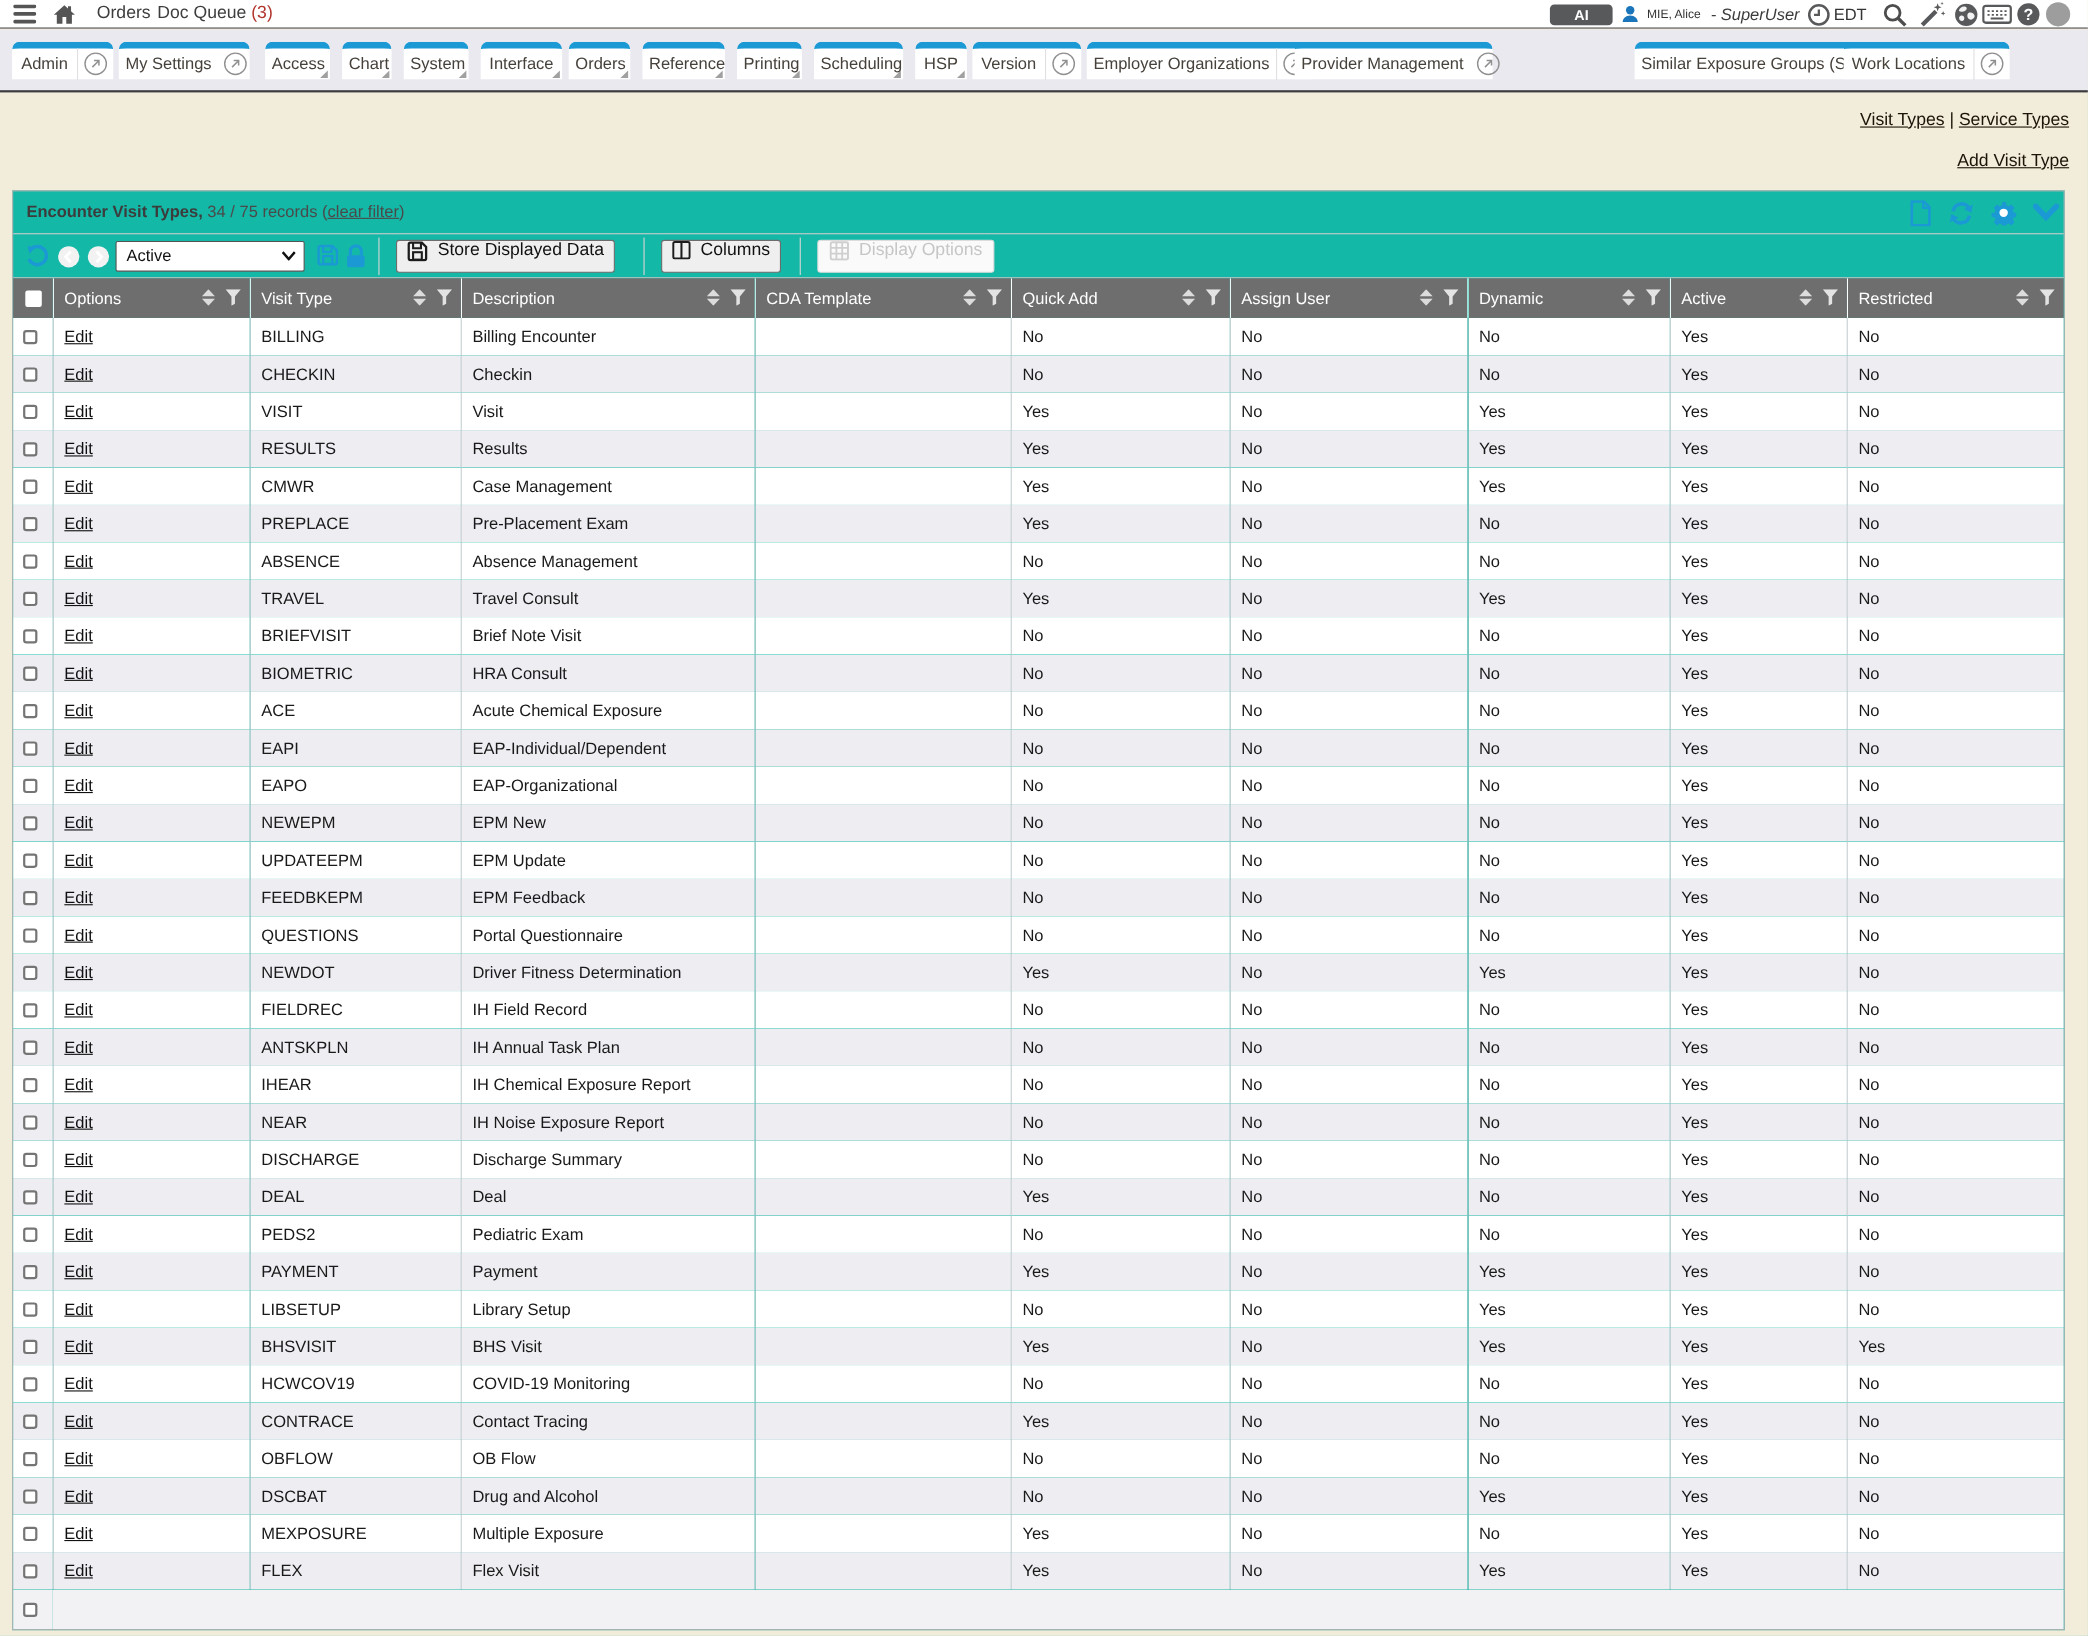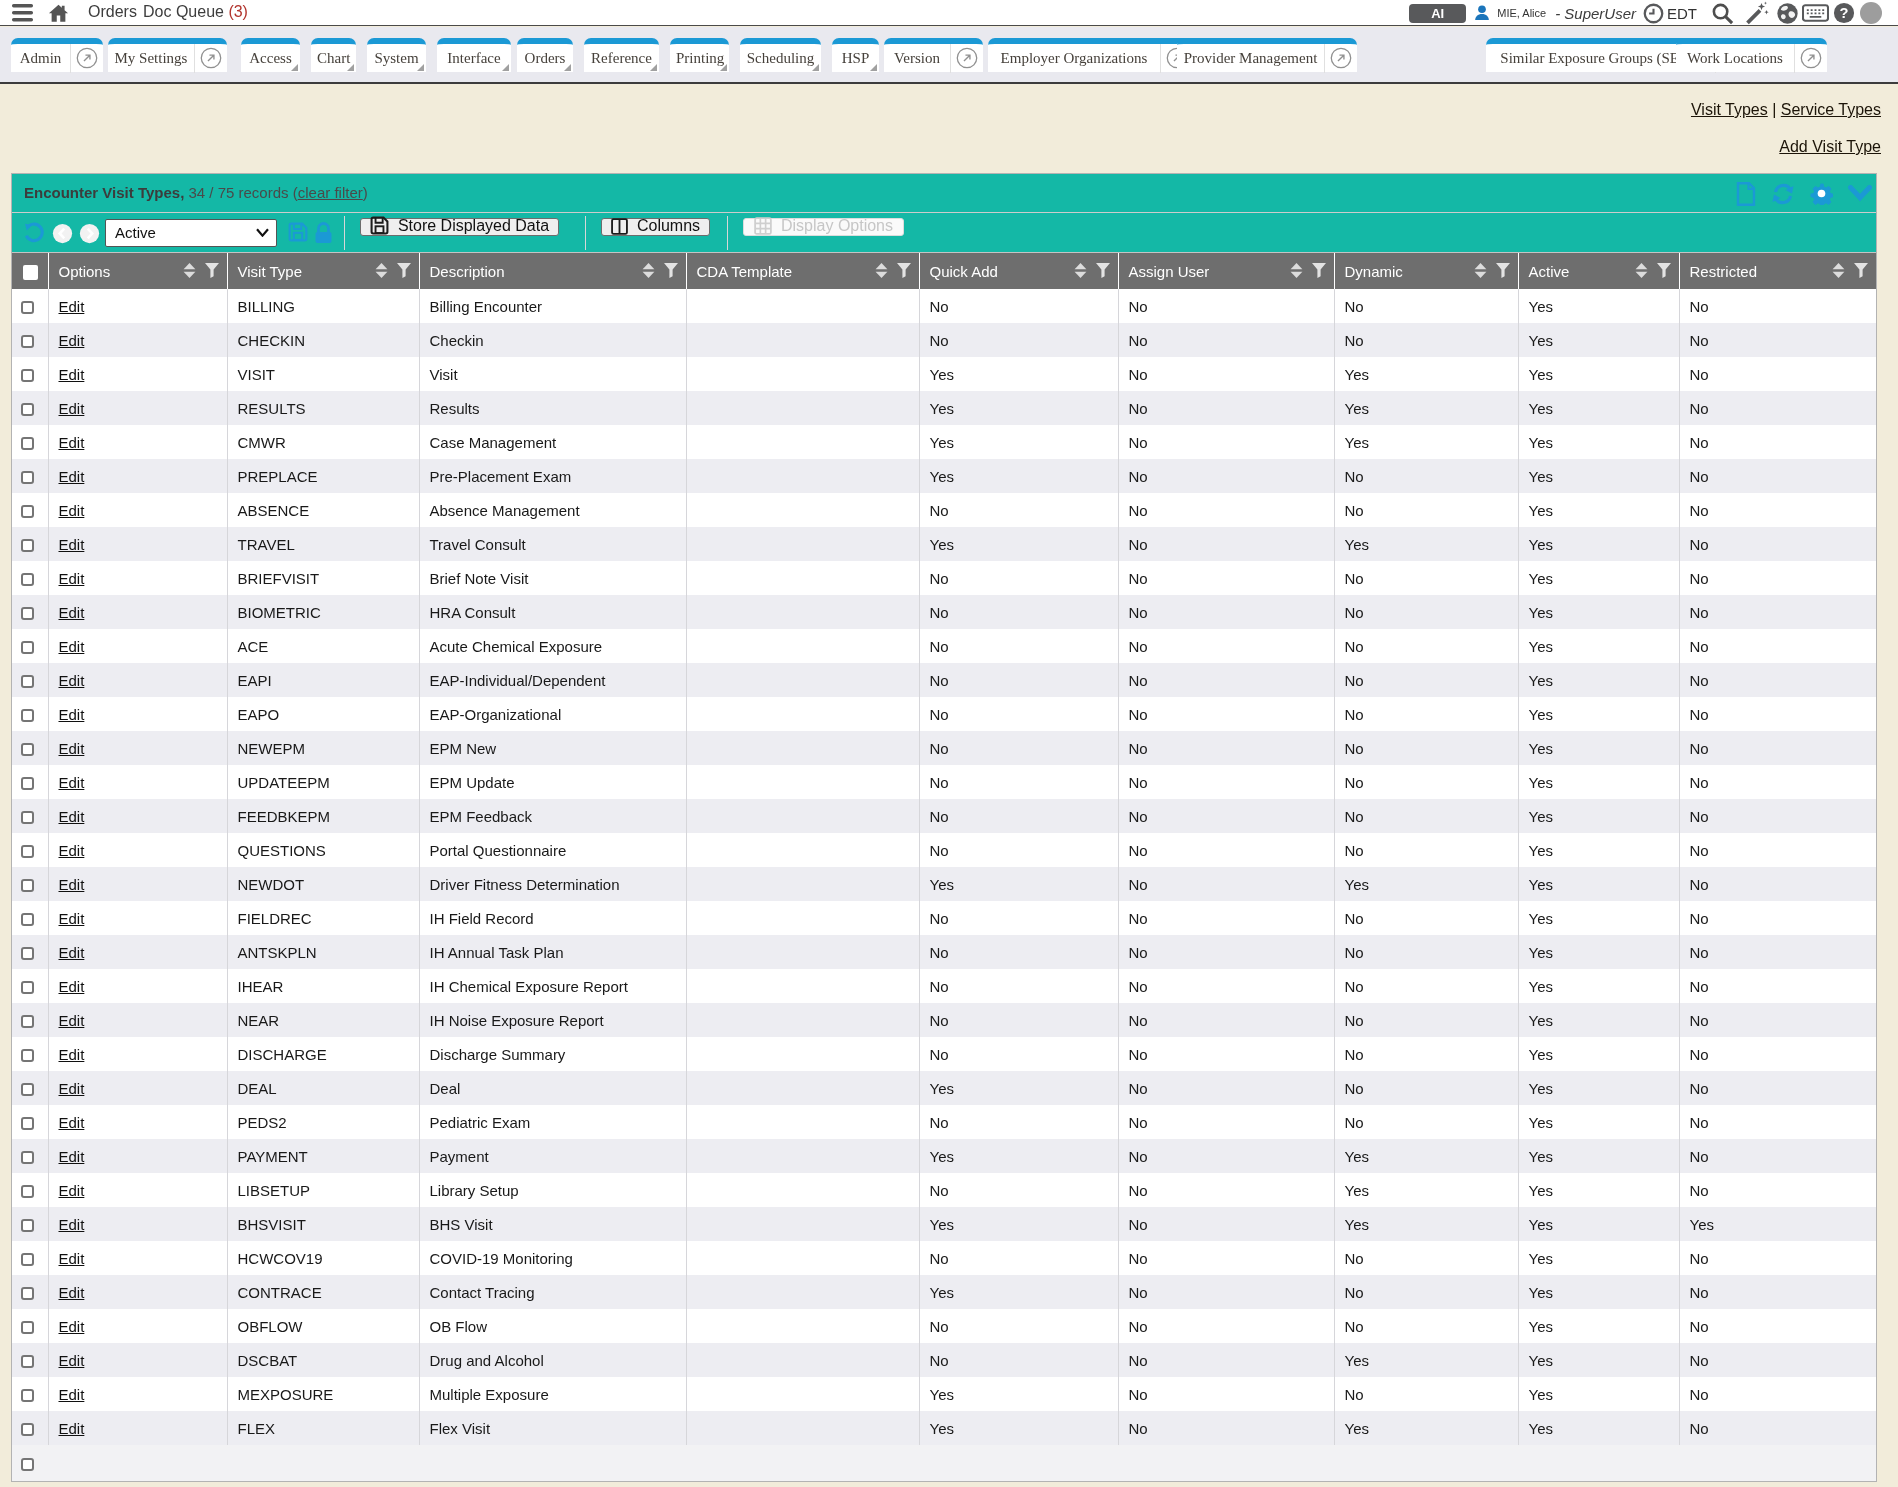--- a/index.html
+++ b/index.html
@@ -2,42 +2,42 @@
 <html><head><meta charset="utf-8"><style>
 *{margin:0;padding:0;box-sizing:border-box}
 html,body{width:1898px;height:1487px;overflow:hidden;background:#f2ecda;
  font-family:"Liberation Sans",sans-serif;}
 .topbar{position:absolute;left:0;top:0;width:1898px;height:26px;background:#fff;
  border-bottom:1px solid #4a4a4a;}
 .topbar .crumb{position:absolute;top:3px;font-size:16px;color:#3d3d3d;}
 .tstrip{position:absolute;left:0;top:27px;width:1898px;height:57px;background:#e9e9ef;
  border-bottom:2px solid #3c3c3c;}
 .tab{position:absolute;top:11px;height:34px;background:#fff;border-top:6px solid #1b99d5;
- border-radius:7px 7px 0 0;display:flex;align-items:center;font-family:Liberation Serif, serif;}
+ border-radius:7px 7px 0 0;display:flex;align-items:center;}
 .tlbl{flex:1;text-align:center;font-size:15px;color:#46413b;white-space:nowrap;padding:0 6px;}
 .tsep{width:1px;height:29px;background:#e0e0e0;}
 .tarr{width:32px;display:flex;align-items:center;justify-content:center;flex:0 0 auto;}
 .fold{position:absolute;right:2px;bottom:1px;width:0;height:0;
  border-left:7px solid transparent;border-bottom:7px solid #a0a0a0;}
 .toplinks{position:absolute;right:17px;font-size:16px;color:#1c1408;}
 .toplinks a{text-decoration:underline;color:#1c1408;}
 .panel{position:absolute;left:11px;top:173px;width:1866px;background:#14b8a6;
  border:1px solid #b3b3b3;}
 .phead{height:39px;border-bottom:1px solid #ccc;position:relative;line-height:38px;
  padding-left:12px;font-size:15px;color:#4a4a4a;}
 .phead b{color:#3c3c3c;}
 .phead .pic{position:absolute;right:4px;top:0;height:39px;display:flex;align-items:center;gap:15px;}
 .ptool{height:40px;border-bottom:1px solid #c4c4c4;position:relative;}
 .ptool>*{position:absolute;}
 .vsep{width:1px;height:34px;background:#d7d7d7;top:3px;}
 .sel{left:93px;top:6px;width:172px;height:28px;border:1px solid #545454;background:#fff;
  font-size:15px;color:#111;line-height:26px;padding-left:9px;border-radius:2px;}
 .sel svg{position:absolute;right:7px;top:8px;}
-.btn{top:5px;height:18px;border:1px solid #6d6d6d;border-radius:3px;background:#efefef;
- font-size:16px;color:#111;display:flex;align-items:flex-end;justify-content:center;gap:9px;}
+.btn{top:5px;height:30px;border:1px solid #6d6d6d;border-radius:3px;background:#efefef;
+ font-size:16px;color:#111;display:flex;align-items:flex-start;justify-content:center;gap:9px;}
 .btn.dis{border-color:#dcdcdc;background:#fafafa;color:#c6c6c6;}
 table{border-collapse:collapse;table-layout:fixed;width:1864px;}
 col.c0{width:36px}col.c1{width:179px}col.c2{width:192px}col.c3{width:267px}
 col.c4{width:233px}col.c5{width:199px}col.c6{width:216px}col.c7{width:184px}
 col.c8{width:161px}col.c9{width:197px}
 thead th{background:#6e6e6e;height:36px;font-weight:normal;text-align:left;
  font-size:15px;color:#fff;padding-left:10px;position:relative;border-right:1px solid #fff;}
 thead th:last-child{border-right:none;}
 .hic{position:absolute;right:8px;top:10px;display:flex;align-items:center;gap:9px;}
 tbody td{height:34px;font-size:15px;color:#191919;padding-left:10px;

